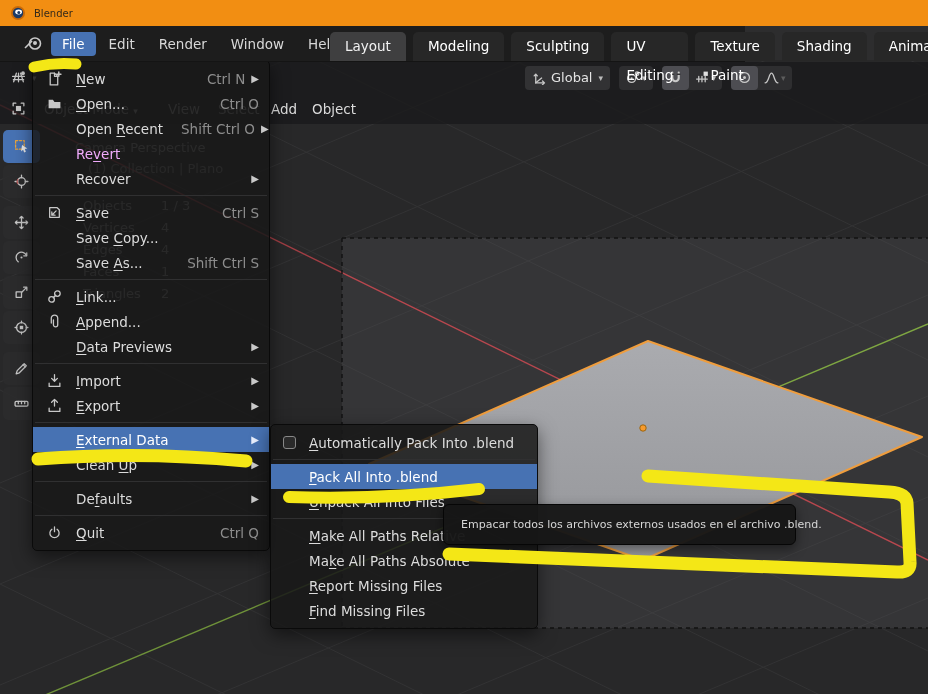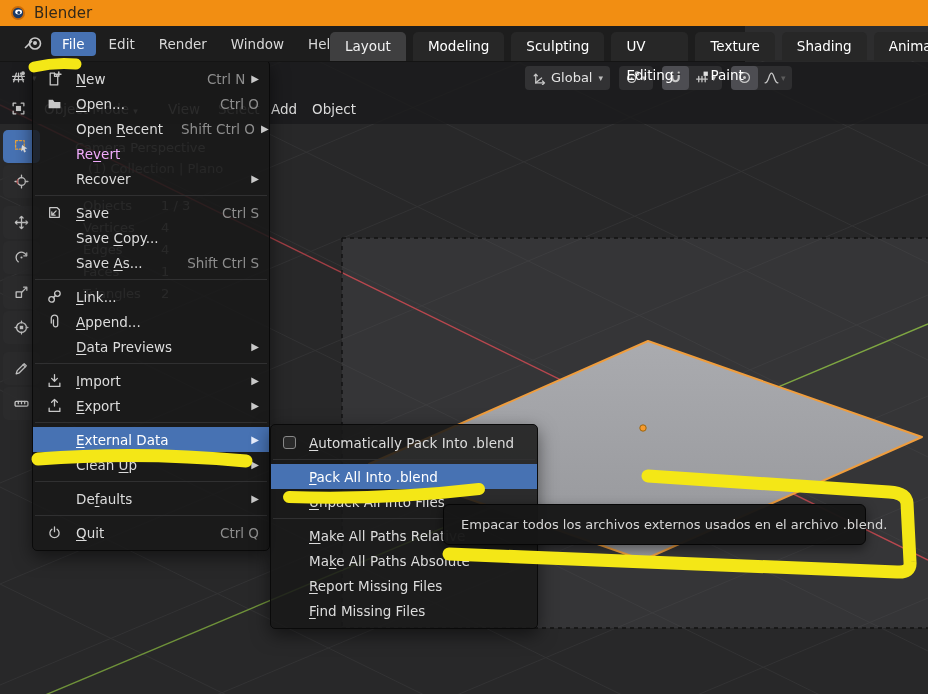--- a/index.html
+++ b/index.html
@@ -2,21 +2,21 @@
 <html><head>
 <meta charset="utf-8">
 <style>
   html,body{margin:0;padding:0;background:#111;}
   *{box-sizing:border-box;}
   body{font-family:"DejaVu Sans","Liberation Sans",sans-serif;-webkit-font-smoothing:antialiased;}
   .app{position:relative;width:928px;height:694px;overflow:hidden;background:#2d2d2e;}
 
   
   .titlebar{position:absolute;left:0;top:0;width:928px;height:26px;background:#f28e12;display:flex;align-items:center;gap:8px;padding-left:10px;z-index:40;}
-  .titlebar .wtitle{font-size:15px;color:#33291a;text-align:right;}
+  .titlebar .wtitle{font-size:10px;color:#33291a;text-align:right;}
 
   
   .menubar{position:absolute;left:0;top:26px;width:745px;height:36px;background:#1d1d1d;display:flex;align-items:center;z-index:39;border-bottom:1px solid #141414;padding-left:14px;}
   .mb-logo{margin:0 8px 0 10px;display:flex;align-items:center;}
   .menu-btn{font-size:13.5px;color:#d8d8d8;padding:4px 11px;border-radius:4px;cursor:default;}
   .menu-btn.active{background:#4772b3;color:#fff;}
   .tabs{position:absolute;left:330px;bottom:0;display:flex;align-items:flex-end;gap:7px;}
   .tab{height:29px;line-height:29px;padding:0 15px;font-size:13.5px;color:#ffffff;background:#272727;border-radius:5px 5px 0 0;}
   .tab.active{background:#3f3f40;color:#f1f1f1;}
 
@@ -61,21 +61,21 @@
   .mi .short{margin-left:auto;color:#8d8d8d;padding-left:18px;}
   .mi .arrow{color:#c9c9c9;font-size:10px;margin-left:auto;}
   .mi .short + .arrow{margin-left:6px;}
   .mi.hl{background:#4772b3;color:#fff;}
   .mi.hl .short,.mi.hl .arrow{color:#e8eefc;}
   .mi.disabled{color:#f0abfc;}
   .msep{height:1px;background:#303031;margin:4px 2px;}
   .mi u{text-decoration:underline;text-underline-offset:2px;}
 
   
-  .tooltip{position:absolute;left:443px;top:504px;width:423px;height:41px;background:rgba(23,23,23,0.97);border:1px solid #060606;border-radius:6px;z-index:12;display:flex;align-items:center;padding:0 17px;font-size:13px;color:#d6d6d6;box-shadow:0 4px 12px rgba(0,0,0,.45);white-space:nowrap;}
+  .tooltip{position:absolute;left:443px;top:504px;width:353px;height:41px;background:rgba(23,23,23,0.97);border:1px solid #060606;border-radius:6px;z-index:12;display:flex;align-items:center;padding:0 17px;font-size:11px;color:#d6d6d6;box-shadow:0 4px 12px rgba(0,0,0,.45);white-space:nowrap;}
 
   .anno{position:absolute;left:0;top:0;z-index:50;pointer-events:none;}
   svg{display:block;}
 </style>
 </head>
 <body>
 
 <div class="app">
 
   <svg class="viewport-svg" width="928" height="634" viewBox="0 60 928 634">

